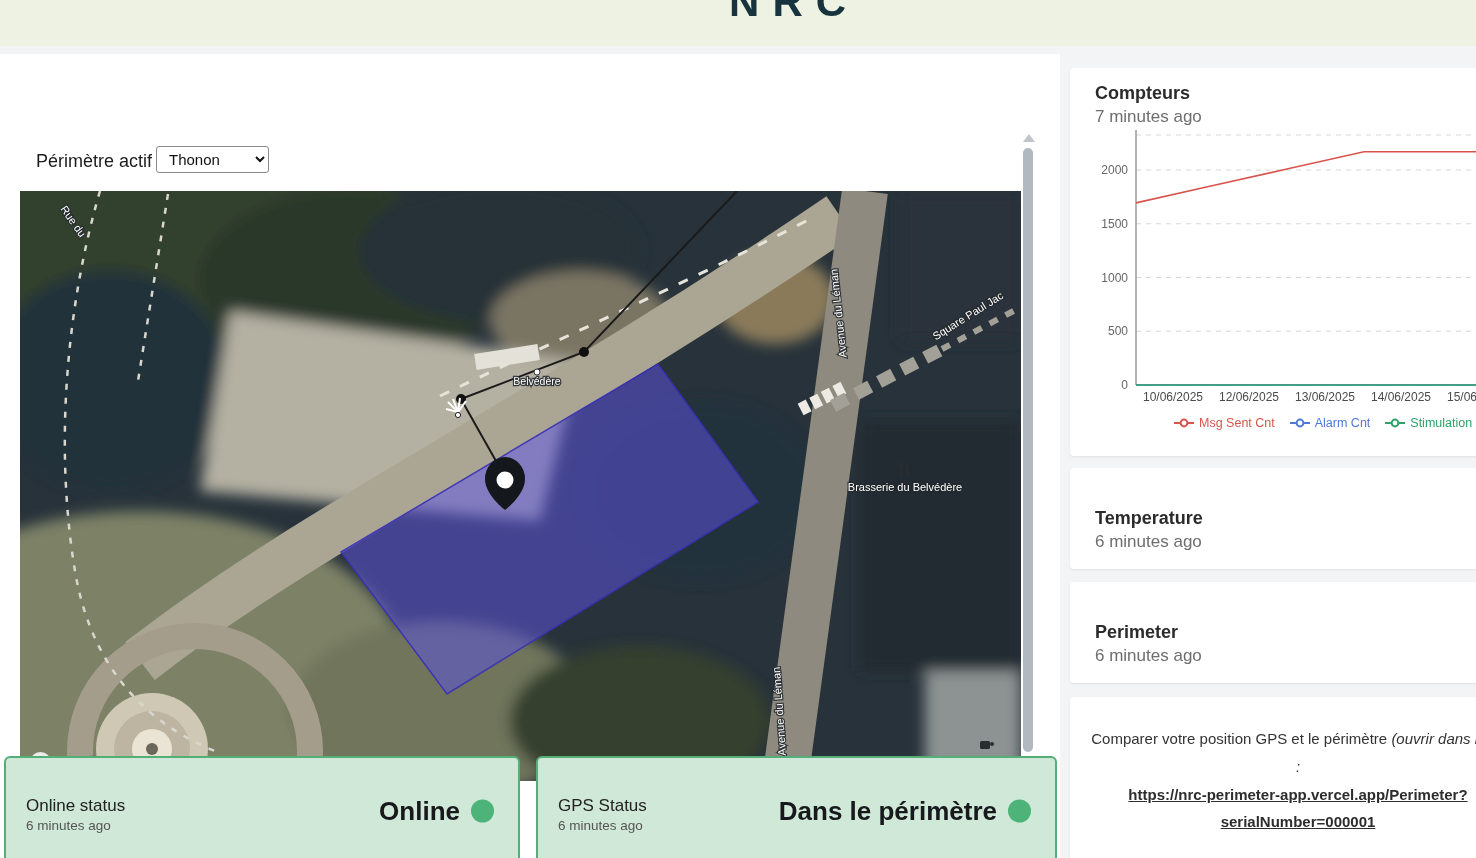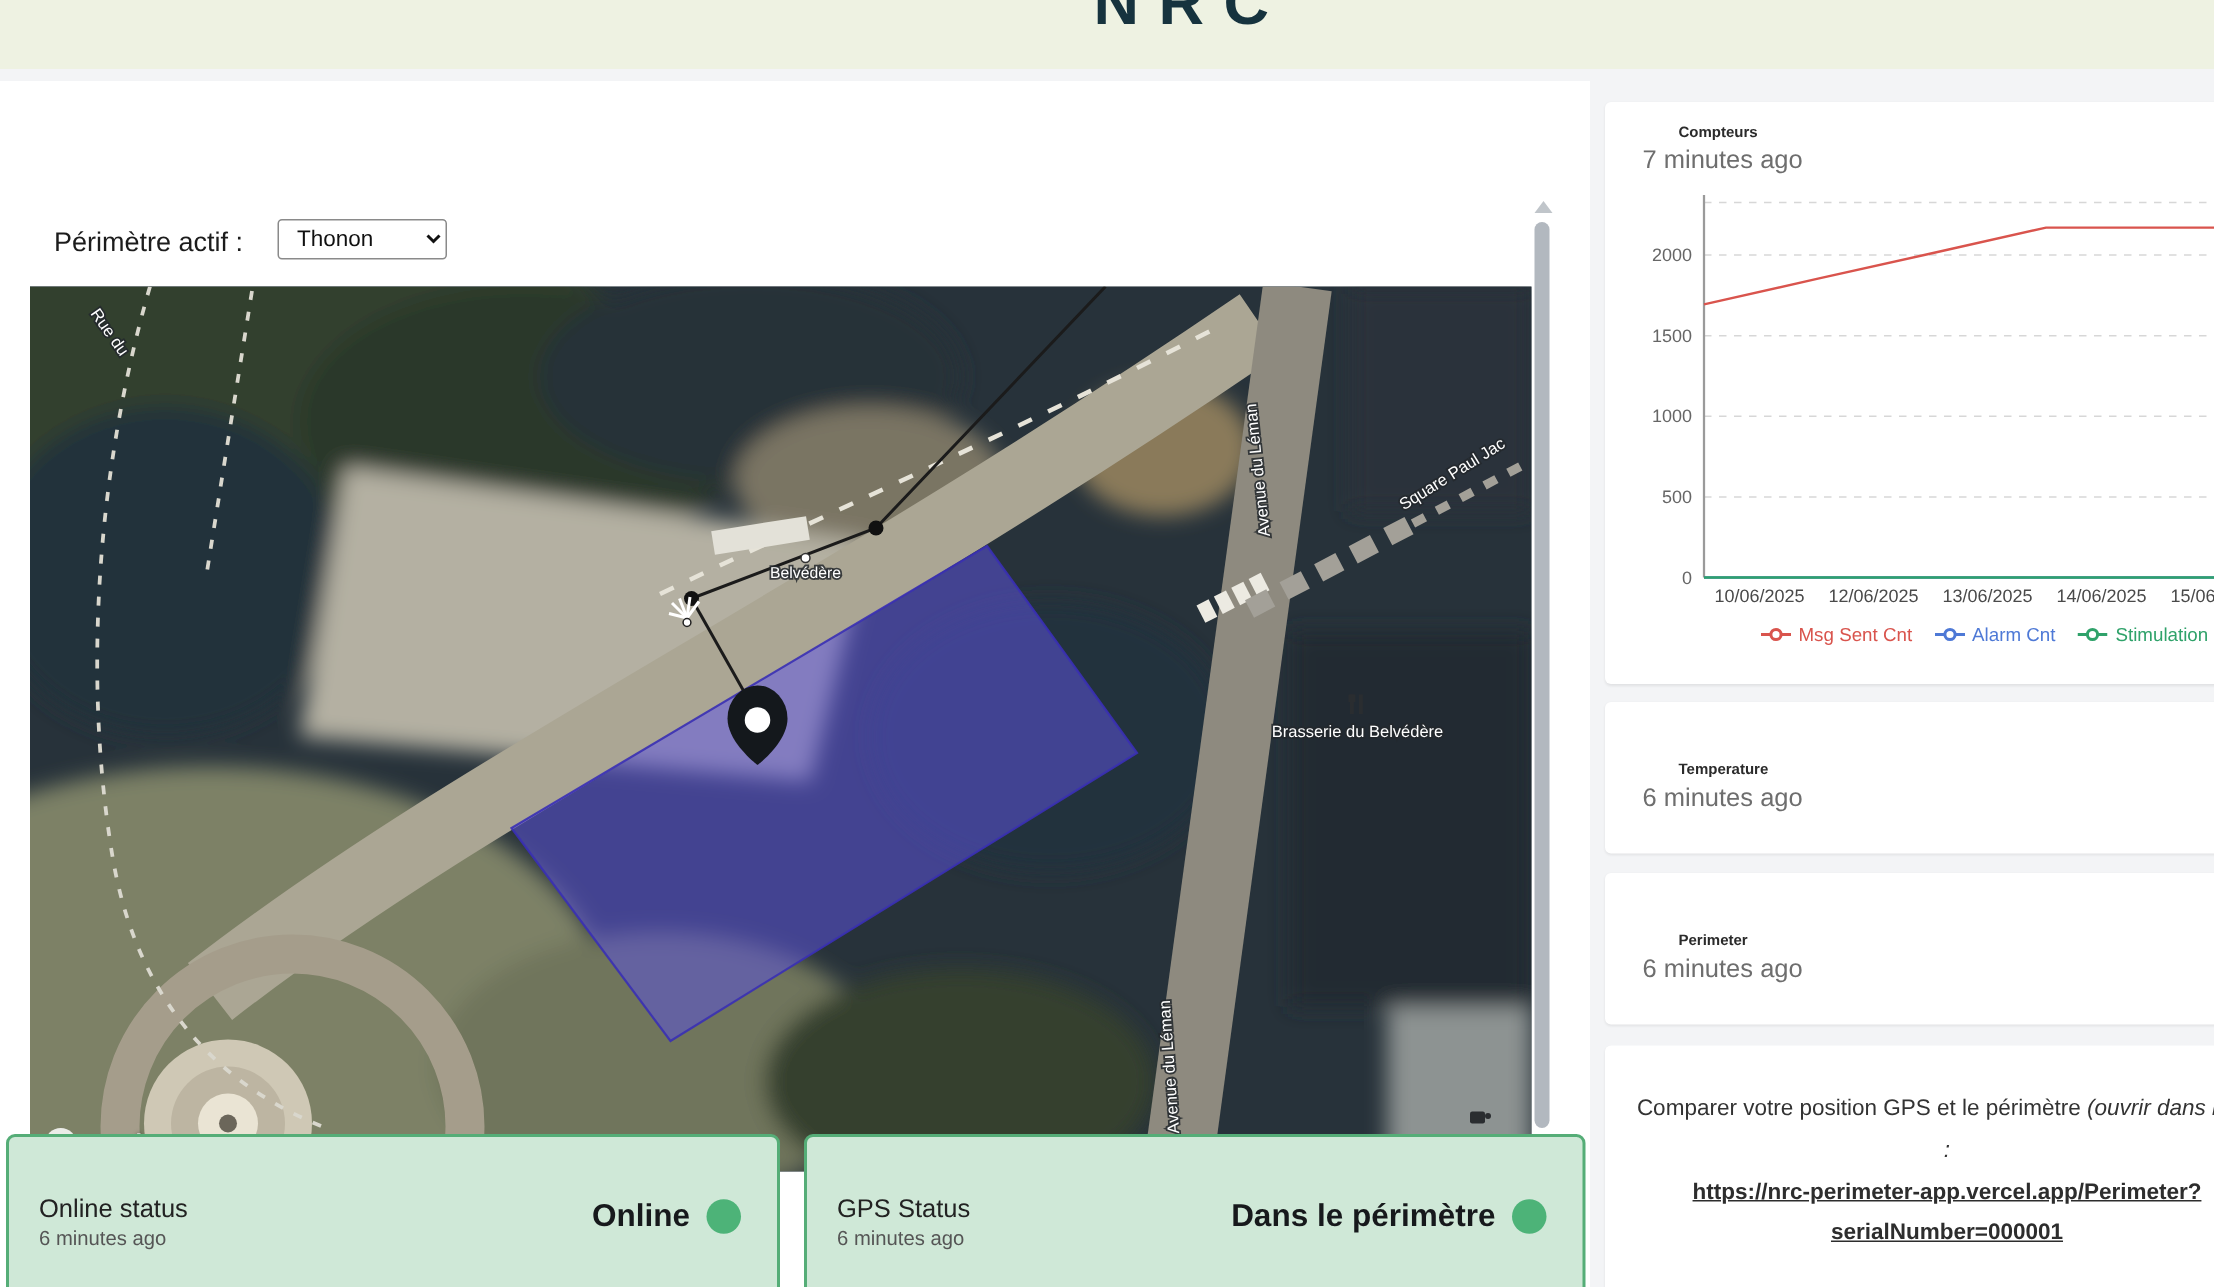--- a/index.html
+++ b/index.html
@@ -13,21 +13,21 @@
   #topstrip { position:absolute; left:0; top:46px; width:1476px; height:8px; background:#f3f4f7; }
 
   
   #content-bg { position:absolute; left:0; top:46px; width:1476px; height:812px; background:#f3f4f6; }
   #left-panel { position:absolute; left:0; top:54px; width:1060px; height:804px; background:#ffffff; }
 
   
   #perimeter-label { position:absolute; left:36px; top:97px; font-size:18px; color:#1c1c1c; }
   #perimeter-select { position:absolute; left:156px; top:92px; width:113px; height:27px;
       font-size:15px; padding:0 4px 0 8px; border:1px solid #8a8a8a; border-radius:3px;
-      background:#fff; color:#111; font-family:"Liberation Sans",sans-serif;margin-left:29px; }
+      background:#fff; color:#111; font-family:"Liberation Sans",sans-serif; }
 
   
   #map { position:absolute; left:20px; top:137px; width:1001px; height:590px; overflow:hidden; background:#27323a; }
   #map svg.base { position:absolute; left:0; top:0; }
   .maplabel { font-size:11px; fill:#fff; font-weight:500;
               paint-order:stroke; stroke:rgba(35,40,45,.85); stroke-width:2.4px; }
   .maplabel.small { font-size:10.5px; }
   #attribution { position:absolute; right:0; bottom:3px; height:15px; background:rgba(255,255,255,.55);
       font-size:11px; color:#333; display:flex; align-items:center; gap:4px; padding:0 4px; white-space:nowrap; }
   #attribution .bold { font-weight:700; color:#222; }
@@ -40,21 +40,21 @@
   
   .sb-arrow { width:0; height:0; position:absolute; }
   #sb-up    { left:1023px; top:80px;  border-left:6px solid transparent; border-right:6px solid transparent; border-bottom:8px solid #c0c5ca; }
   #sb-thumb { position:absolute; left:1023px; top:94px; width:10px; height:604px; background:#b2b8bf; border-radius:5px; }
   #sb-down1 { left:1023px; top:704px; border-left:6px solid transparent; border-right:6px solid transparent; border-top:8px solid #c9ced2; }
   #sb-down2 { left:1023px; top:718px; border-left:6px solid transparent; border-right:6px solid transparent; border-top:8px solid #9aa1a8; }
 
   
   .card { position:absolute; left:1070px; width:456px; background:#fff; border-radius:4px;
           box-shadow:0 1px 2px rgba(0,0,0,.08); }
-  .card-title { font-size:10px; font-weight:700; color:#2b2b2b;margin-left:24px; }
+  .card-title { font-size:18px; font-weight:700; color:#2b2b2b; }
   .card-sub   { font-size:17px; color:#6e6e6e; margin-top:3px; }
 
   #card-compteurs  { top:68px;  height:388px; overflow:hidden; }
   #card-compteurs .hd { position:absolute; left:25px; top:15px; }
   #chart-svg { position:absolute; left:0; top:0; }
   #chart-legend { position:absolute; left:104px; top:348px; display:flex; gap:15px; white-space:nowrap; }
   .lg-item { display:flex; align-items:center; gap:5px; font-size:12.5px; }
 
   #card-temperature { top:468px; height:101px; }
   #card-batterie    { top:582px; height:101px; }
@@ -67,21 +67,21 @@
 
   
   .status-card { position:absolute; top:756px; height:110px; background:#cfe8d7;
       border:2px solid #55ad77; border-radius:6px; }
   #status-online { left:4px;  width:516px; }
   #status-gps    { left:536px; width:521px; }
   .st-hd { position:absolute; left:20px; top:38px; }
   .st-title { font-size:17px; font-weight:400; color:#222; }
   .st-sub   { font-size:13.5px; color:#555; margin-top:2px; }
   .st-value { position:absolute; right:58px; top:50%; transform:translateY(-50%);
-      font-size:21px; font-weight:700; color:#17191c; white-space:nowrap; }
+      font-size:26px; font-weight:700; color:#17191c; white-space:nowrap; }
   .st-dot { position:absolute; right:24px; top:50%; transform:translateY(-50%);
       width:23px; height:23px; border-radius:50%; background:#4db378; }
 </style>
 </head>
 <body>
 
 <div id="header">
   <div id="logo">NRC</div>
 </div>
 <div id="topstrip"></div>

